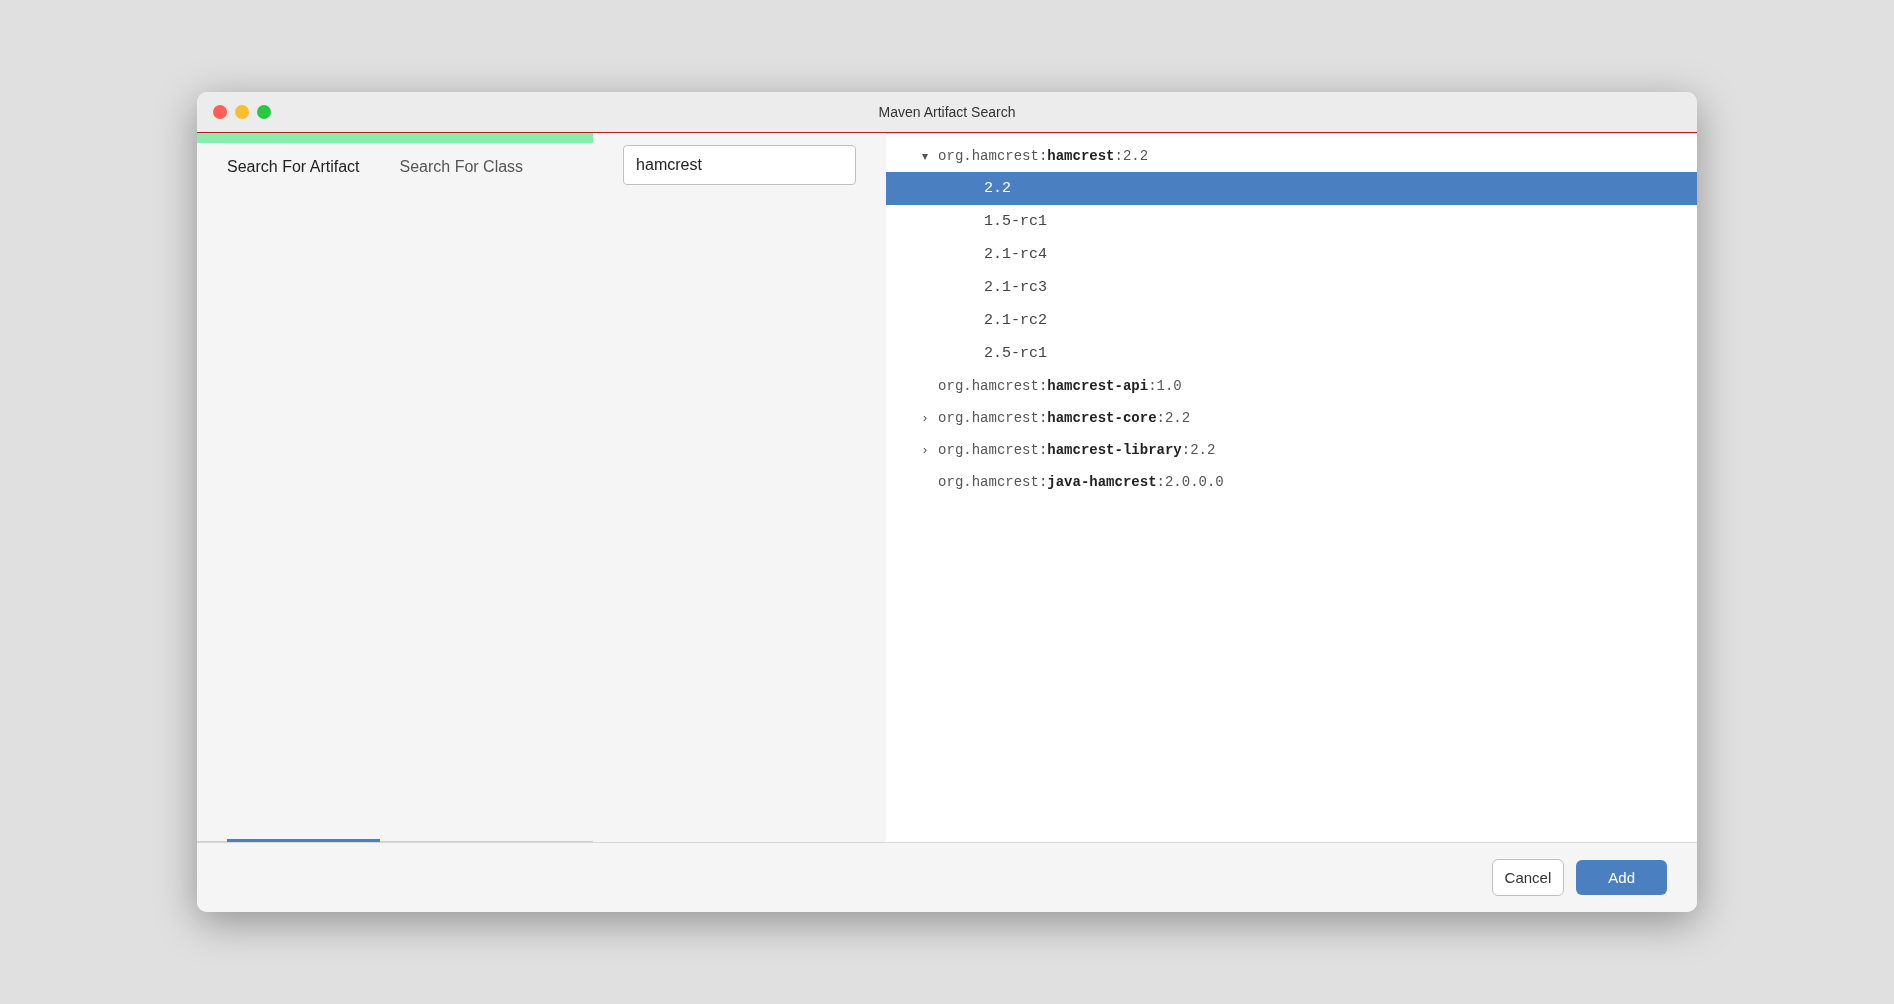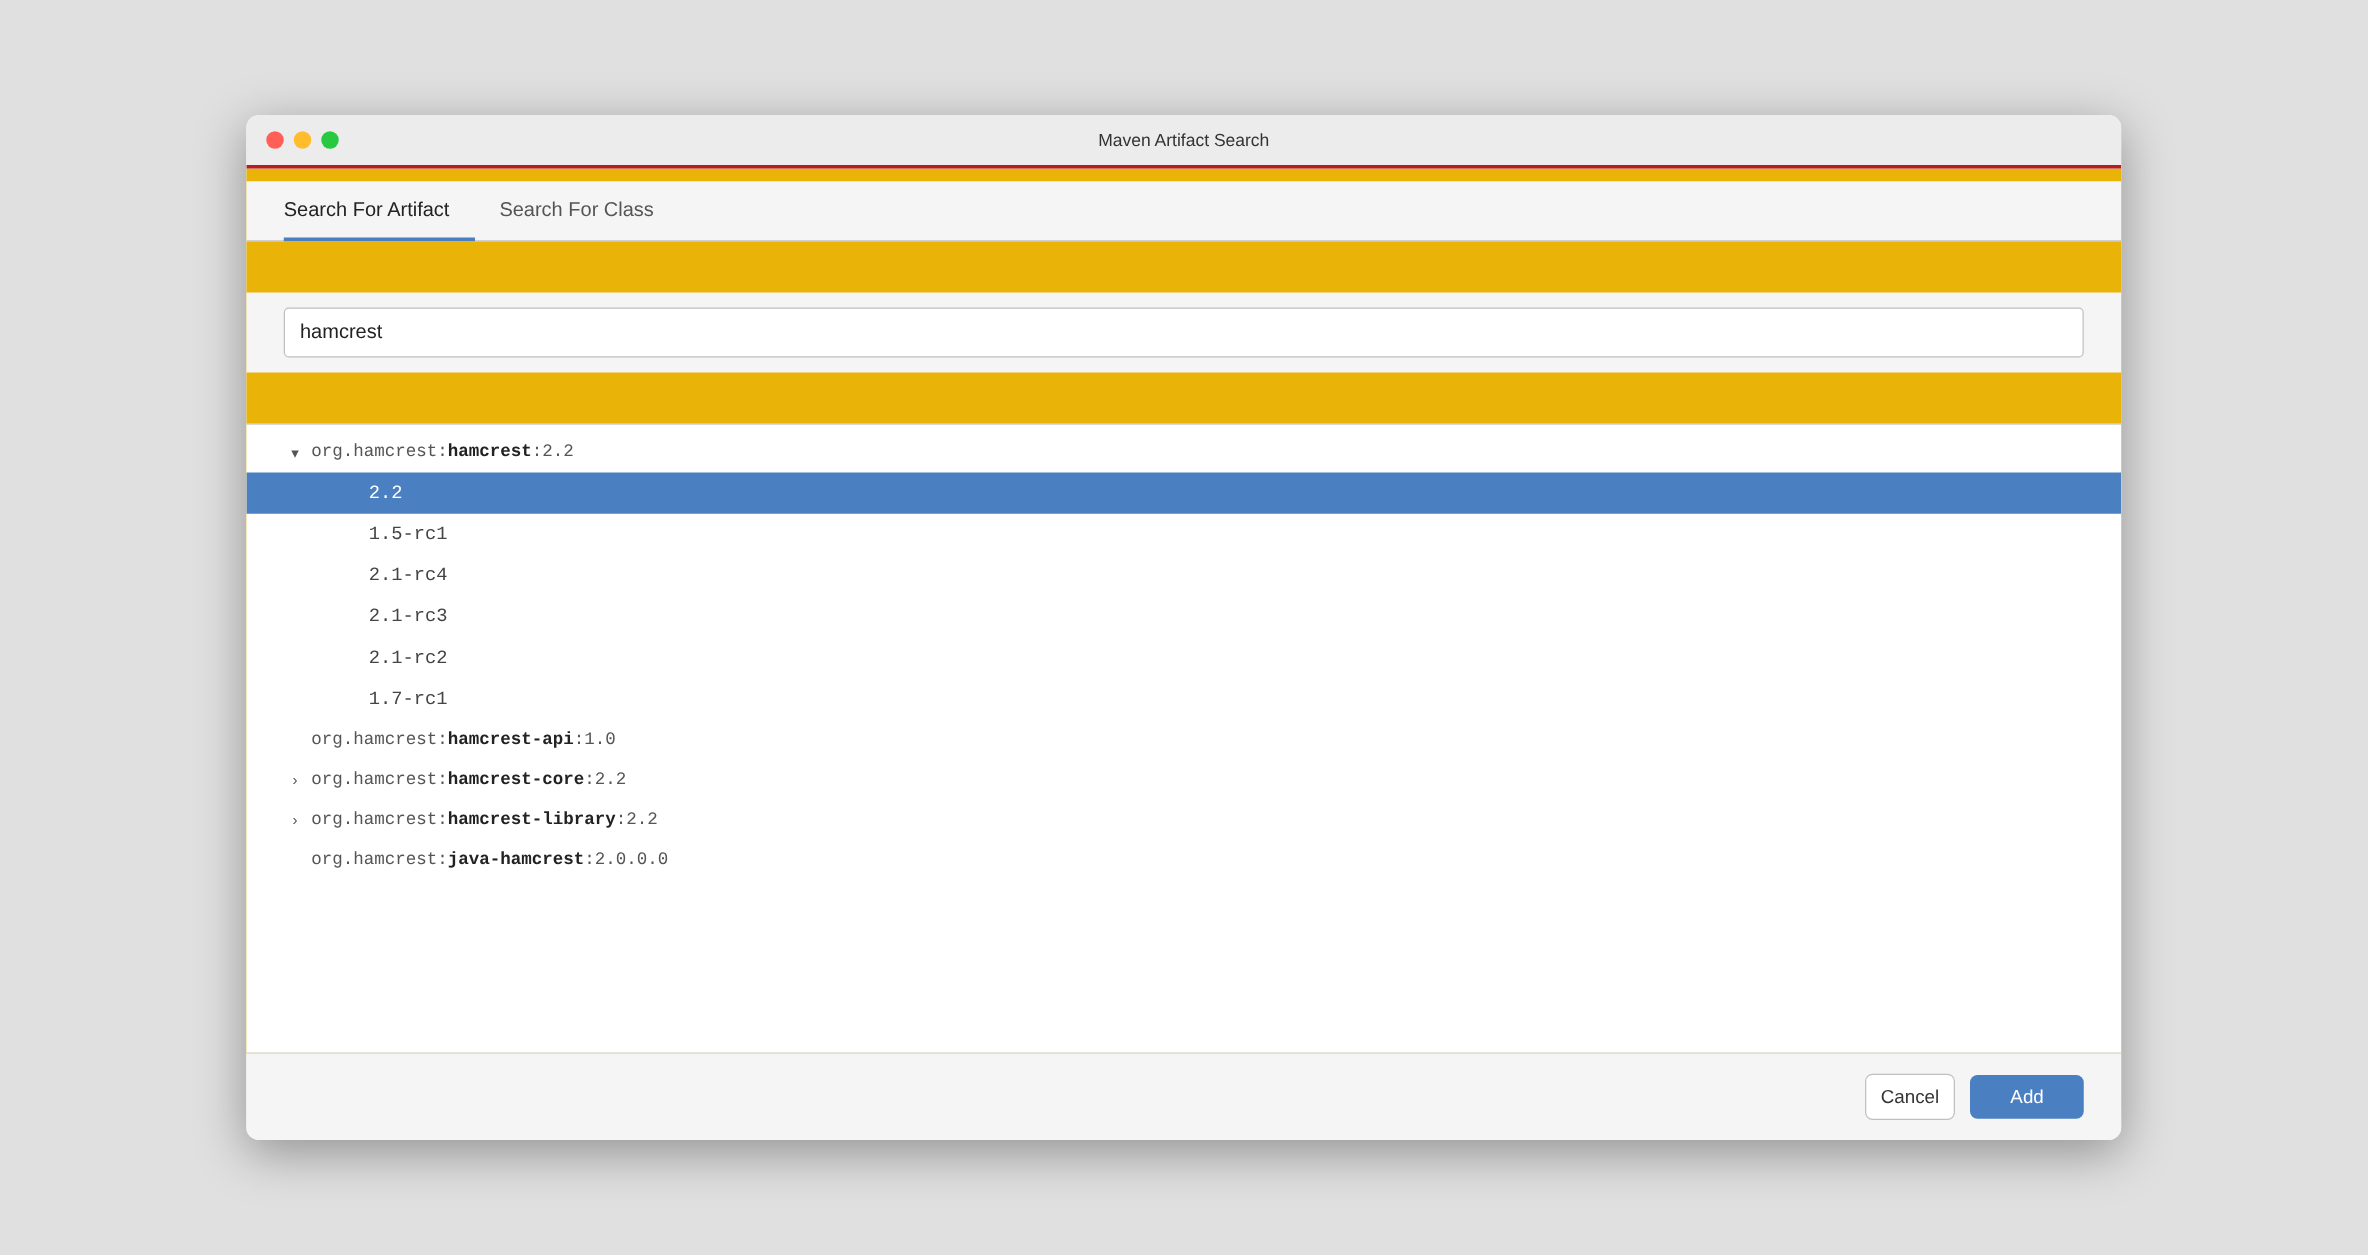--- a/index.html
+++ b/index.html
@@ -23,21 +23,21 @@
       box-shadow: 0 10px 40px rgba(0,0,0,0.35);
       width: 1500px;
       min-height: 820px;
       display: flex;
       flex-direction: column;
       overflow: hidden;
     }
 
     .title-bar {
       background: #ececec;
-      border-bottom: 3px solid #b91c1c;
+      border-bottom: 1px solid #b91c1c;
       display: flex;
       align-items: center;
       justify-content: center;
       padding: 12px 33px;
       position: relative;
       border-radius: 10px 10px 0 0;
     }
 
     .window-controls {
       position: absolute;
@@ -60,23 +60,22 @@
 
     .title-bar-text {
       font-size: 14px;
       font-weight: 500;
       color: #333;
     }
 
     .dialog-body {
       flex: 1;
       display: flex;
-      flex-direction: column;
-      background: #eab308;
-      gap: 41px;
+      flex-direction: row;
+      background: #86efac;
     }
 
     .tabs {
       display: flex;
       padding: 0 30px;
       background: #f5f5f5;
       border-bottom: 1px solid #d0d0d0;
       margin-top: 10px;
     }
 
@@ -267,21 +266,21 @@
 
       <div class="result-item">
         <span class="version-text">2.1-rc3</span>
       </div>
 
       <div class="result-item">
         <span class="version-text">2.1-rc2</span>
       </div>
 
       <div class="result-item">
-        <span class="version-text">1.7-rc1</span>
+        <span class="version-text">2.5-rc1</span>
       </div>
 
       <div class="result-item">
         <span class="no-toggle"></span>
         <span class="artifact-text">
           <span class="artifact-normal">org.hamcrest:</span><span class="artifact-bold">hamcrest-api</span><span class="artifact-normal">:1.0</span>
         </span>
       </div>
 
       <div class="result-item">

